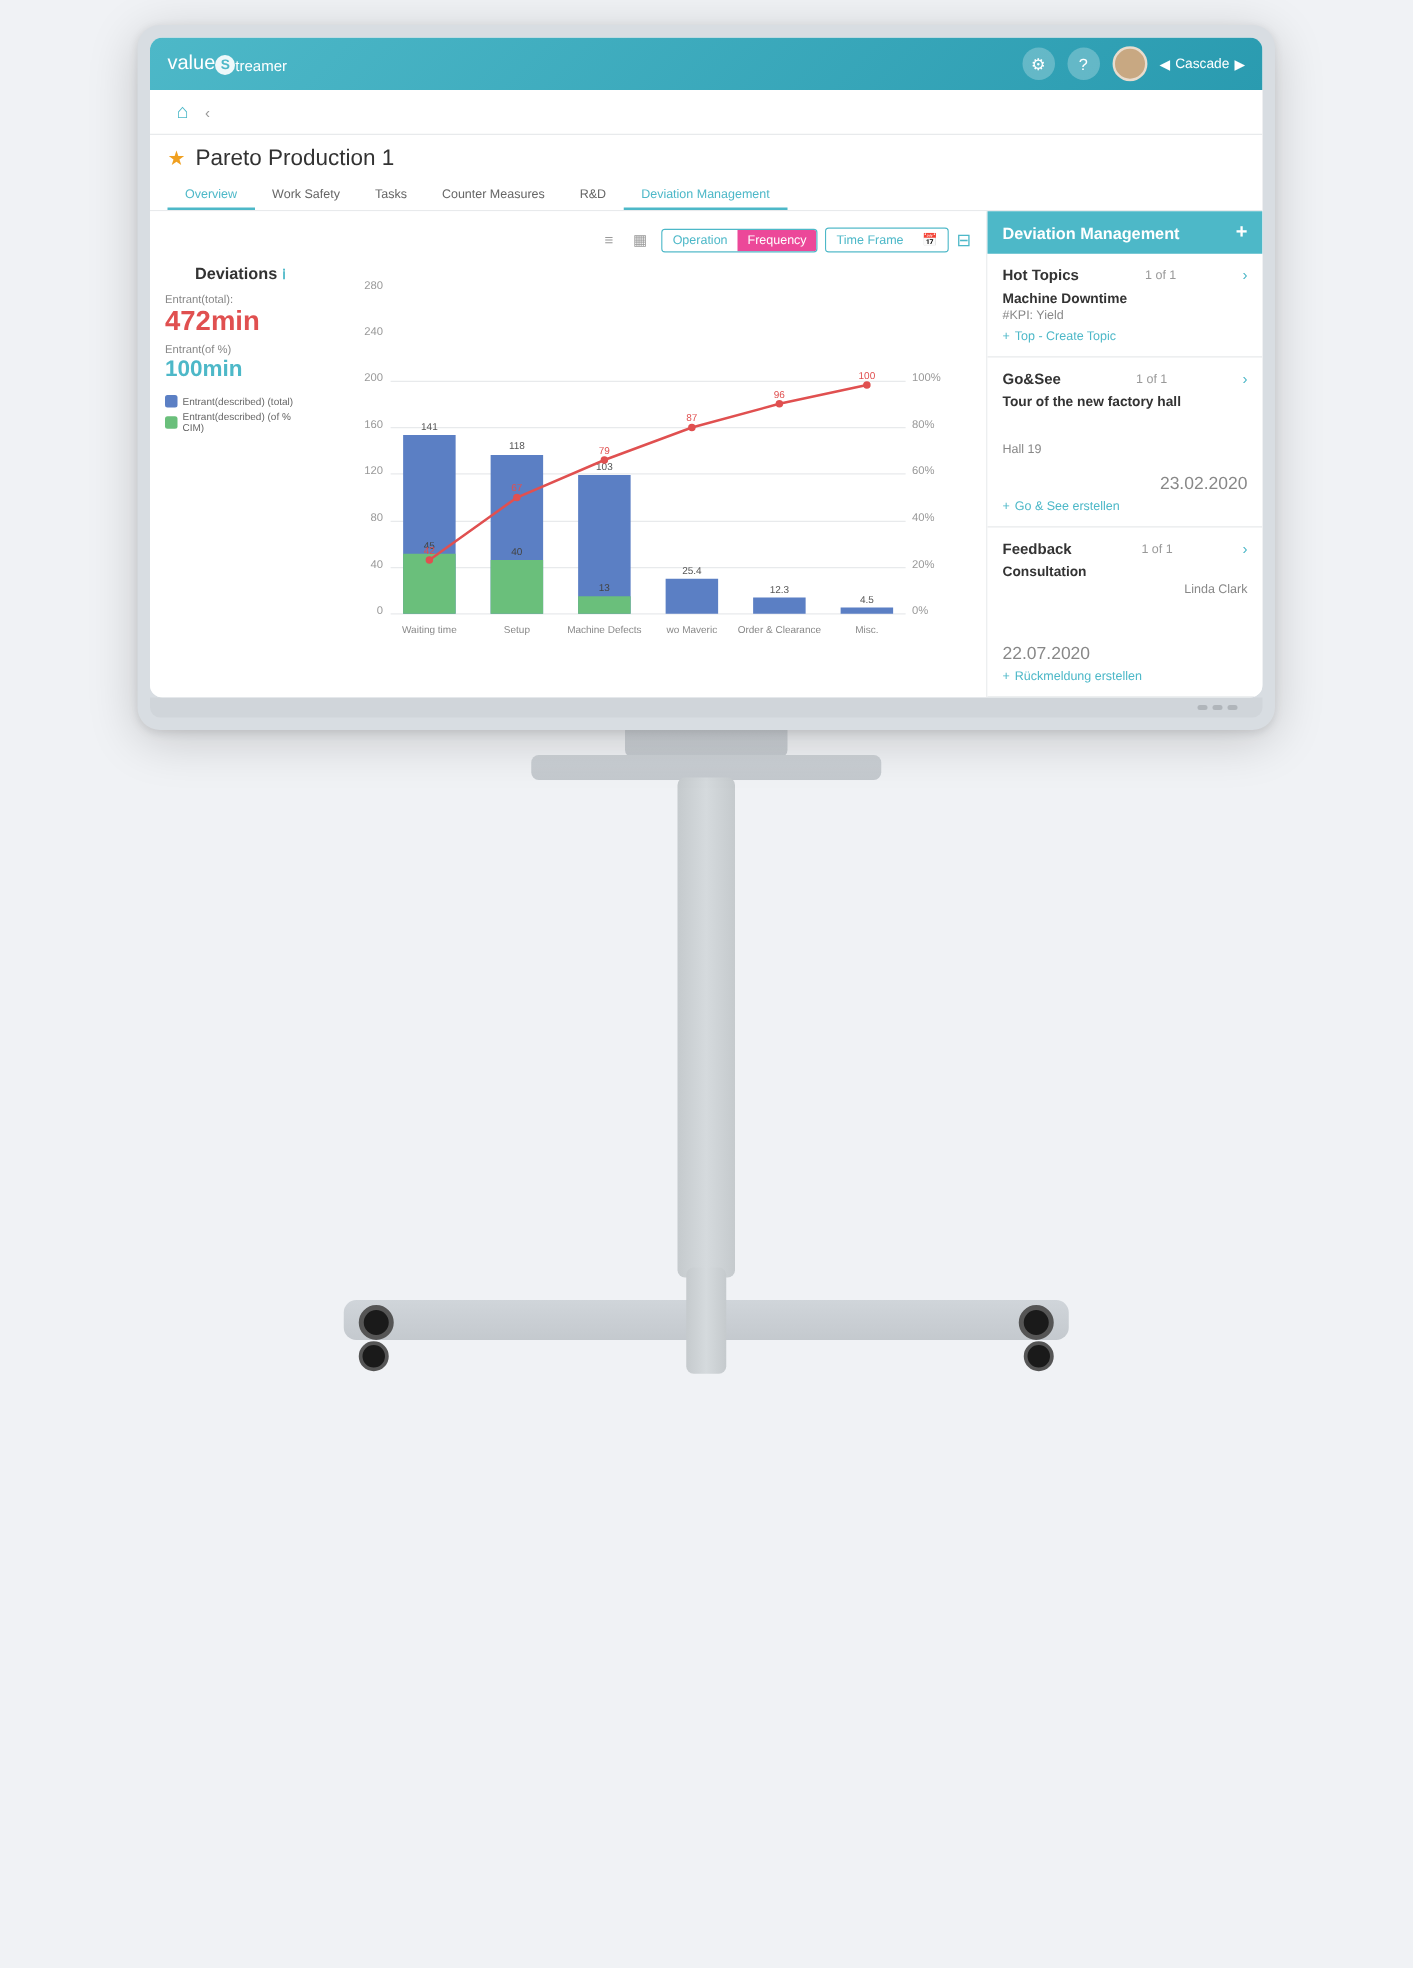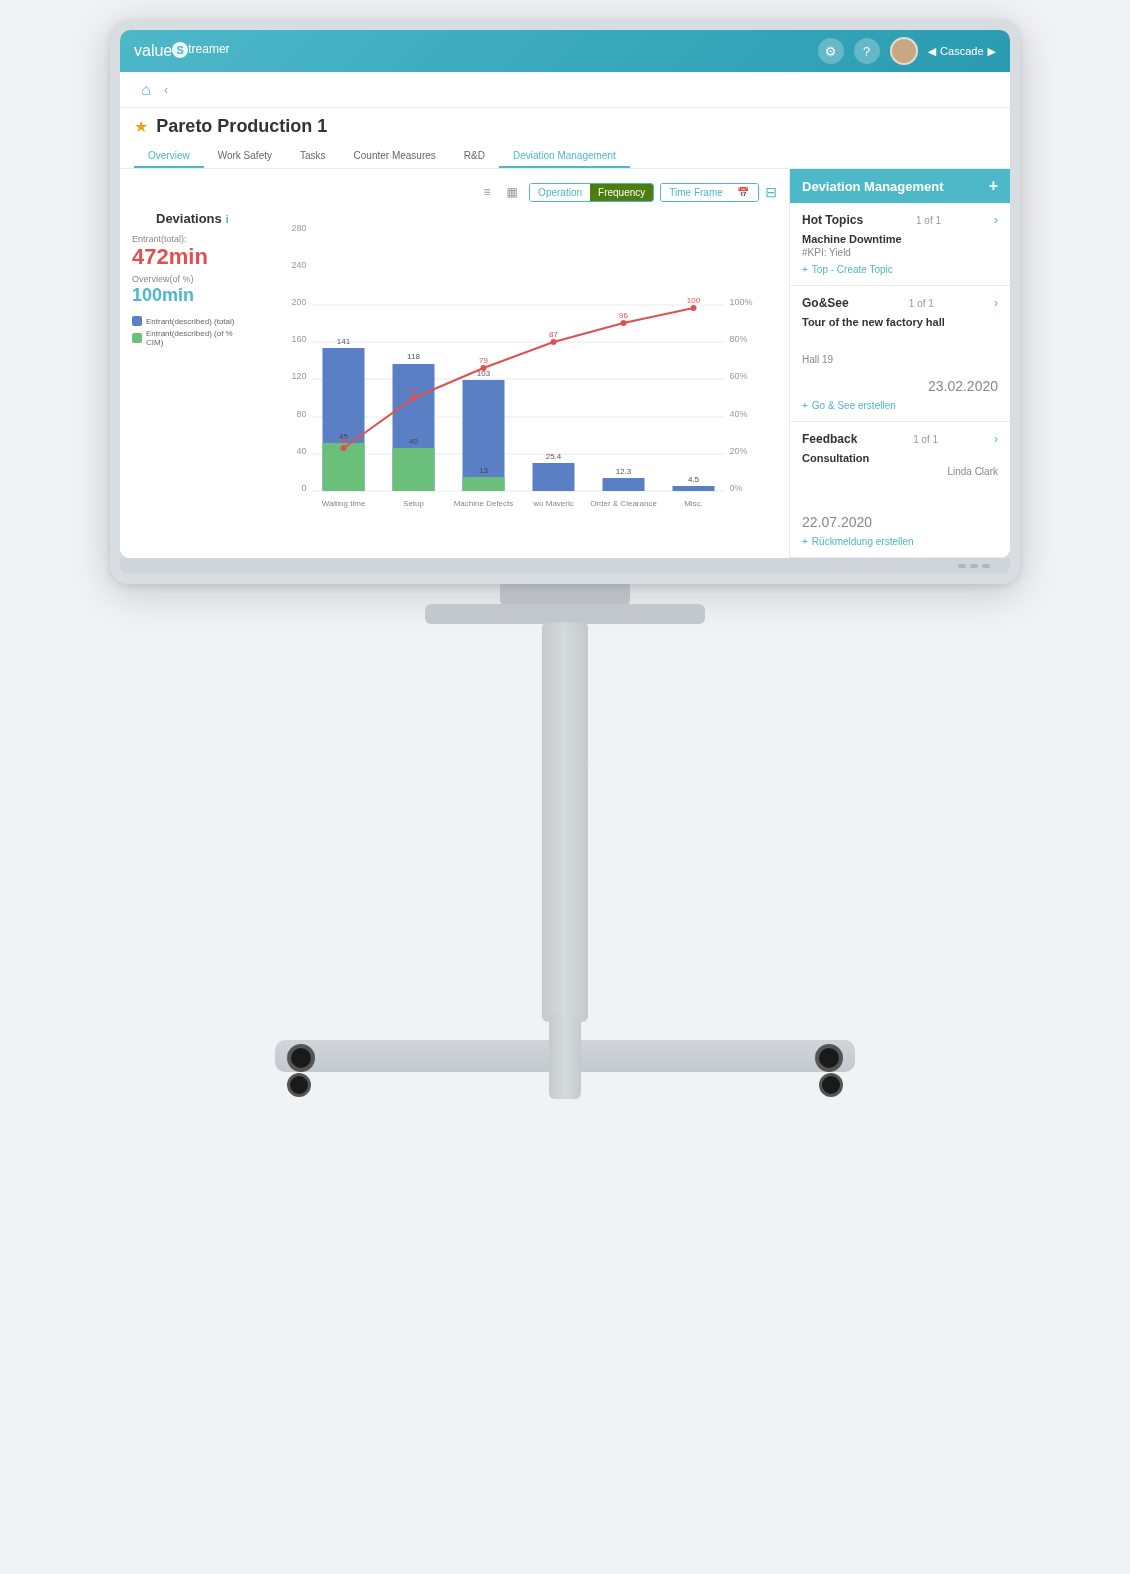--- a/index.html
+++ b/index.html
@@ -123,21 +123,21 @@
       align-items: center;
       gap: 8px;
       margin-bottom: 8px;
     }
     .star-icon {
       color: #f0a020;
       font-size: 16px;
     }
     .page-title-text {
       font-size: 18px;
-      font-weight: 700;
+      font-weight: 400;
       color: #333;
     }
     .nav-tabs {
       display: flex;
       gap: 0;
     }
     .nav-tab {
       padding: 5px 14px;
       font-size: 10px;
       color: #666;
@@ -179,21 +179,21 @@
       overflow: hidden;
     }
     .toggle-btn {
       padding: 3px 8px;
       font-size: 10px;
       cursor: pointer;
       color: #4db8c8;
       background: #fff;
     }
     .toggle-btn.active {
-      background: #4d7c0f;
+      background: #ec4899;
       color: #fff;
     }
     .view-toggle {
       display: flex;
       gap: 3px;
     }
     .view-btn {
       width: 22px;
       height: 22px;
       display: flex;
@@ -368,21 +368,21 @@
     .bottom-dot {
       width: 8px;
       height: 4px;
       background: #b0b5ba;
       border-radius: 2px;
     }
 
     
     .vs-logo {
       display: inline-flex;
-      align-items: flex-start;
+      align-items: flex-end;
     }
     .vs-s {
       display: inline-block;
       width: 16px;
       height: 16px;
       border-radius: 50%;
       background: rgba(255,255,255,0.9);
       color: #4db8c8;
       font-weight: 900;
       font-size: 11px;
@@ -459,21 +459,21 @@
           </div>
 
           <div class="deviations-section">
             <div class="deviations-left">
               <div class="deviations-title">
                 <span>Deviations</span>
                 <span class="info-icon">ℹ</span>
               </div>
               <div class="metric-label">Entrant(total):</div>
               <div class="metric-value-red">472min</div>
-              <div class="metric-value-sub">Overview(of %)</div>
+              <div class="metric-value-sub">Entrant(of %)</div>
               <div class="metric-value-blue">100min</div>
               <div class="legend-items">
                 <div class="legend-item">
                   <div class="legend-dot" style="background:#5b7fc4;"></div>
                   <span>Entrant(described) (total)</span>
                 </div>
                 <div class="legend-item">
                   <div class="legend-dot" style="background:#6abf7b;"></div>
                   <span>Entrant(described) (of % CIM)</span>
                 </div>

